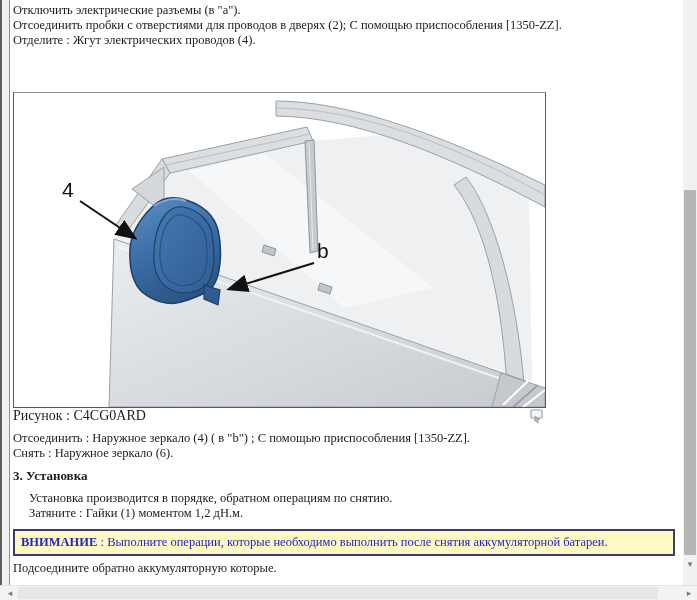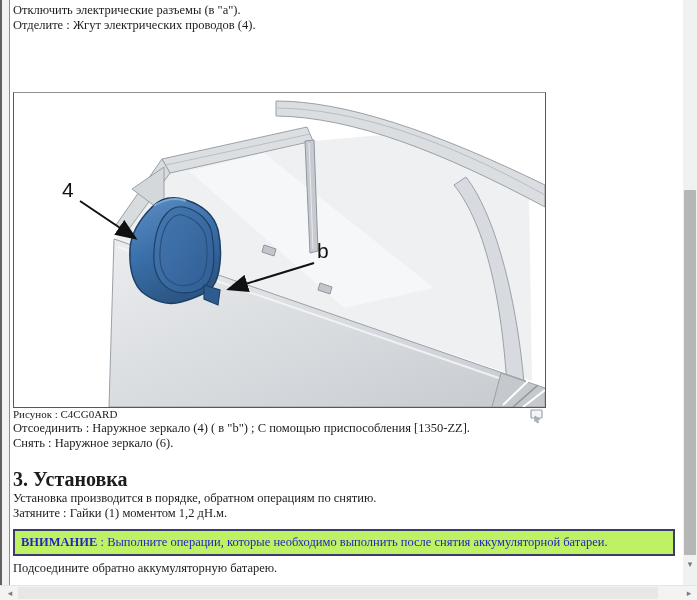--- a/index.html
+++ b/index.html
@@ -12,26 +12,26 @@
   .txtblock{position:absolute;left:13px;font-size:12.5px;line-height:15px;white-space:nowrap;}
   .txtblock div{white-space:nowrap;}
   .left-frame{
     position:absolute;left:0;top:0;width:7px;height:586px;
     background:#f2f2f2;border-left:2px solid #606060;border-right:1px solid #8d8d8d;
   }
   .figure-frame{
     position:absolute;left:13px;top:92px;width:531px;height:314px;
     border:1px solid #55585c;border-top-color:#8e9193;background:#ffffff;
   }
-  .figure-caption{position:absolute;left:13px;top:408px;font-size:11px;white-space:nowrap;}
+  .figure-caption{position:absolute;left:13px;top:408px;font-size:14px;white-space:nowrap;}
   .popup-icon{position:absolute;left:529px;top:408px;width:16px;height:18px;cursor:pointer;}
-  .section-heading{position:absolute;left:13px;top:468px;font-size:20px;font-weight:bold;white-space:nowrap;}
+  .section-heading{position:absolute;left:13px;top:468px;font-size:13px;font-weight:bold;white-space:nowrap;}
   .warning-box{
     position:absolute;left:13px;top:529px;width:646px;
-    border:2px solid #3b3b6e;background:#bef264;
+    border:2px solid #3b3b6e;background:#fef9c3;
     padding:4px 6px 5px 6px;font-size:12.5px;line-height:14px;
     color:#2525c0;white-space:nowrap;
   }
   .warning-box b{font-weight:bold;}
   
   .v-scroll{position:absolute;right:0;top:0;width:14px;height:586px;background:#f1f1ef;}
   .v-thumb{position:absolute;left:1px;right:1px;top:190px;height:365px;background:#b6b6b4;border-radius:1px;}
   .v-down-btn{position:absolute;left:0;top:556px;width:14px;height:16px;
     display:flex;align-items:center;justify-content:center;font-size:9px;color:#7a7a7a;
     font-family:"DejaVu Sans",sans-serif;}
@@ -42,20 +42,21 @@
   .h-btn.left{left:2px;} .h-btn.right{right:0px;}
   svg text.fig-label{font-family:"Liberation Sans","DejaVu Sans",sans-serif;font-size:21px;fill:#111;}
 </style>
 </head>
 <body>
 
 <div class="left-frame"></div>
 
 <div class="txtblock" style="top:3px;">
   <div>Отключить электрические разъемы  (в "a").</div>
+  <div>Отсоединить пробки с отверстиями для проводов в дверях (2); С помощью приспособления [1350-ZZ].</div>
   <div>Отделите : Жгут электрических проводов (4).</div>
 </div>
 
 <div class="figure-frame">
   <svg width="531" height="314" viewBox="0 0 531 314">
     <defs>
       <linearGradient id="panelGrad" x1="0" y1="0" x2="1" y2="1">
         <stop offset="0" stop-color="#ebedef"></stop>
           <stop offset="1" stop-color="#c7cbd0"></stop>
       </linearGradient>
@@ -118,37 +119,37 @@
 
 <div class="figure-caption">Рисунок : C4CG0ARD</div>
 <div class="popup-icon">
   <svg width="16" height="18" viewBox="0 0 16 18">
     <rect x="2" y="2" width="11" height="8" rx="1" fill="#f3f5f7" stroke="#9aa2ac" stroke-width="1.2"></rect>
     <line x1="7.5" y1="10" x2="7.5" y2="12" stroke="#9aa2ac" stroke-width="1.2"></line>
     <path d="M6,8 L11,11.5 L8.6,11.8 L9.6,14.5 L8.2,15 L7.2,12.4 L5.6,13.6 Z" fill="#aab2bc" stroke="#8d95a0" stroke-width="0.6"></path>
   </svg>
 </div>
 
-<div class="txtblock" style="top:421px;">
+<div class="txtblock" style="top:431px;">
   <div>Отсоединить : Наружное зеркало (4) ( в "b") ; С помощью приспособления [1350-ZZ].</div>
   <div>Снять : Наружное зеркало (6).</div>
 </div>
 
 <div class="section-heading">3. Установка</div>
-<div class="txtblock" style="top:491px;">
+<div class="txtblock" style="top:491px;margin-left:16px;">
   <div>Установка производится в порядке, обратном операциям по снятию.</div>
   <div>Затяните : Гайки (1) моментом 1,2 дН.м.</div>
 </div>
 
 <div class="warning-box">
   <b>ВНИМАНИЕ</b><span> : Выполните операции, которые необходимо выполнить после снятия аккумуляторной батареи.</span>
 </div>
 
 <div class="txtblock" style="top:561px;">
-  <div>Подсоедините обратно аккумуляторную батарею.</div>
+  <div>Подсоедините обратно аккумуляторную которые.</div>
 </div>
 
 <div class="v-scroll">
   <div class="v-thumb"></div>
   <div class="v-down-btn">
     <span>▾</span>
   </div>
 </div>
 
 <div class="h-scroll">

